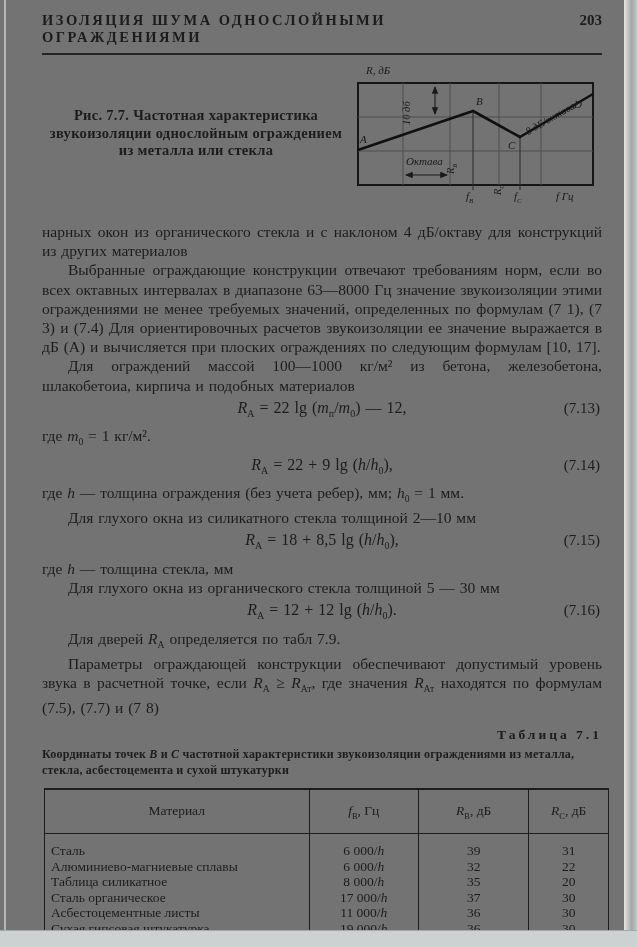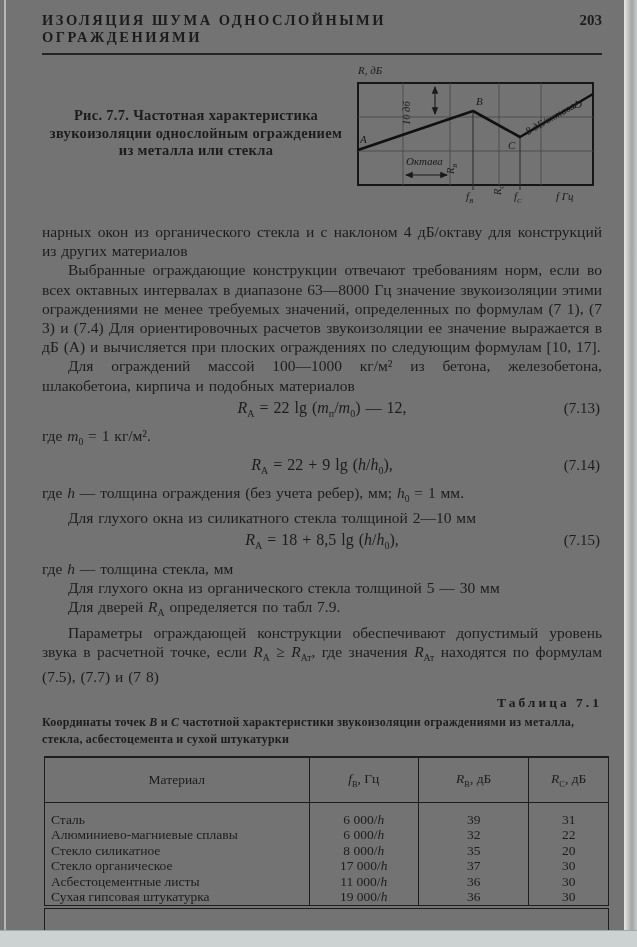--- a/index.html
+++ b/index.html
@@ -101,21 +101,21 @@
             <line x1="123" y1="48" x2="123" y2="127"></line>
             <line x1="170" y1="74" x2="170" y2="127"></line>
           </g>
 
           <polyline points="8,87 123,48 170,74 243,31" fill="none" stroke="#101010" stroke-width="2.6" stroke-linejoin="round"></polyline>
 
           <line x1="85" y1="24" x2="85" y2="51" stroke="#1a1a1a" stroke-width="1.1" marker-start="url(#arr)" marker-end="url(#arr)"></line>
 
           <line x1="56" y1="112" x2="97" y2="112" stroke="#1a1a1a" stroke-width="1.1" marker-start="url(#arr)" marker-end="url(#arr)"></line>
         </svg>
-        <span class="flabel" style="left:8px;top:2px;font-size:11px;"><i>R</i>, дБ</span>
+        <span class="flabel" style="left:16px;top:2px;font-size:11px;"><i>R</i>, дБ</span>
         <span class="flabel rot" style="left:62px;top:52px;">10 дб</span>
         <span class="flabel" style="left:56px;top:93px;font-size:11px;">Октава</span>
         <span class="flabel" style="left:10px;top:71px;font-size:11px;">A</span>
         <span class="flabel" style="left:126px;top:33px;font-size:11px;">B</span>
         <span class="flabel" style="left:158px;top:77px;font-size:11px;">C</span>
         <span class="flabel" style="left:224px;top:36px;font-size:11px;">D</span>
         <span class="flabel rot" style="left:110px;top:97px;"><i>R</i><sub>B</sub></span>
         <span class="flabel rot" style="left:157px;top:118px;"><i>R</i><sub>C</sub></span>
         <span class="flabel slope-label" style="left:179px;top:64px;">8 дБ/октава</span>
         <span class="flabel" style="left:116px;top:128px;font-size:11px;"><i>f</i><sub>B</sub></span>
@@ -138,20 +138,24 @@
         <span class="eq-num">(7.14)</span>
       </div>
       <p>где <i>h</i> — толщина ограждения (без учета ребер), мм; <i>h</i><sub>0</sub> = 1 мм.</p>
       <p class="indent">Для глухого окна из силикатного стекла толщиной 2—10 мм</p>
       <div class="formula-row">
         <span><i>R</i><sub>А</sub> = 18 + 8,5 lg (<i>h</i>/<i>h</i><sub>0</sub>),</span>
         <span class="eq-num">(7.15)</span>
       </div>
       <p>где <i>h</i> — толщина стекла, мм</p>
       <p class="indent">Для глухого окна из органического стекла толщиной 5 — 30 мм</p>
+      <div class="formula-row">
+        <span><i>R</i><sub>А</sub> = 12 + 12 lg (<i>h</i>/<i>h</i><sub>0</sub>).</span>
+        <span class="eq-num">(7.16)</span>
+      </div>
       <p class="indent">Для дверей <i>R</i><sub>А</sub> определяется по табл 7.9.</p>
       <p class="indent">Параметры ограждающей конструкции обеспечивают допустимый уровень звука в расчетной точке, если <i>R</i><sub>А</sub> ≥ <i>R</i><sub>Ат</sub>, где значения <i>R</i><sub>Ат</sub> находятся по формулам (7.5), (7.7) и (7 8)</p>
     </div>
 
     <div class="table-label">
       <span class="lsp">Таблица 7.1</span>
     </div>
     <div class="table-heading">Координаты точек <i>B</i> и <i>C</i> частотной характеристики звукоизоляции ограждениями из металла, стекла, асбестоцемента и сухой штукатурки</div>
 
     <table class="data-table">
@@ -170,27 +174,27 @@
           <td class="num">39</td>
           <td class="num">31</td>
         </tr>
         <tr>
           <td class="mat">Алюминиево-магниевые сплавы</td>
           <td class="num">6 000/<i>h</i></td>
           <td class="num">32</td>
           <td class="num">22</td>
         </tr>
         <tr>
-          <td class="mat">Стекло силикатное</td>
+          <td class="mat">Таблица силикатное</td>
           <td class="num">8 000/<i>h</i></td>
           <td class="num">35</td>
           <td class="num">20</td>
         </tr>
         <tr>
-          <td class="mat">Стекло органическое</td>
+          <td class="mat">Сталь органическое</td>
           <td class="num">17 000/<i>h</i></td>
           <td class="num">37</td>
           <td class="num">30</td>
         </tr>
         <tr>
           <td class="mat">Асбестоцементные листы</td>
           <td class="num">11 000/<i>h</i></td>
           <td class="num">36</td>
           <td class="num">30</td>
         </tr>

